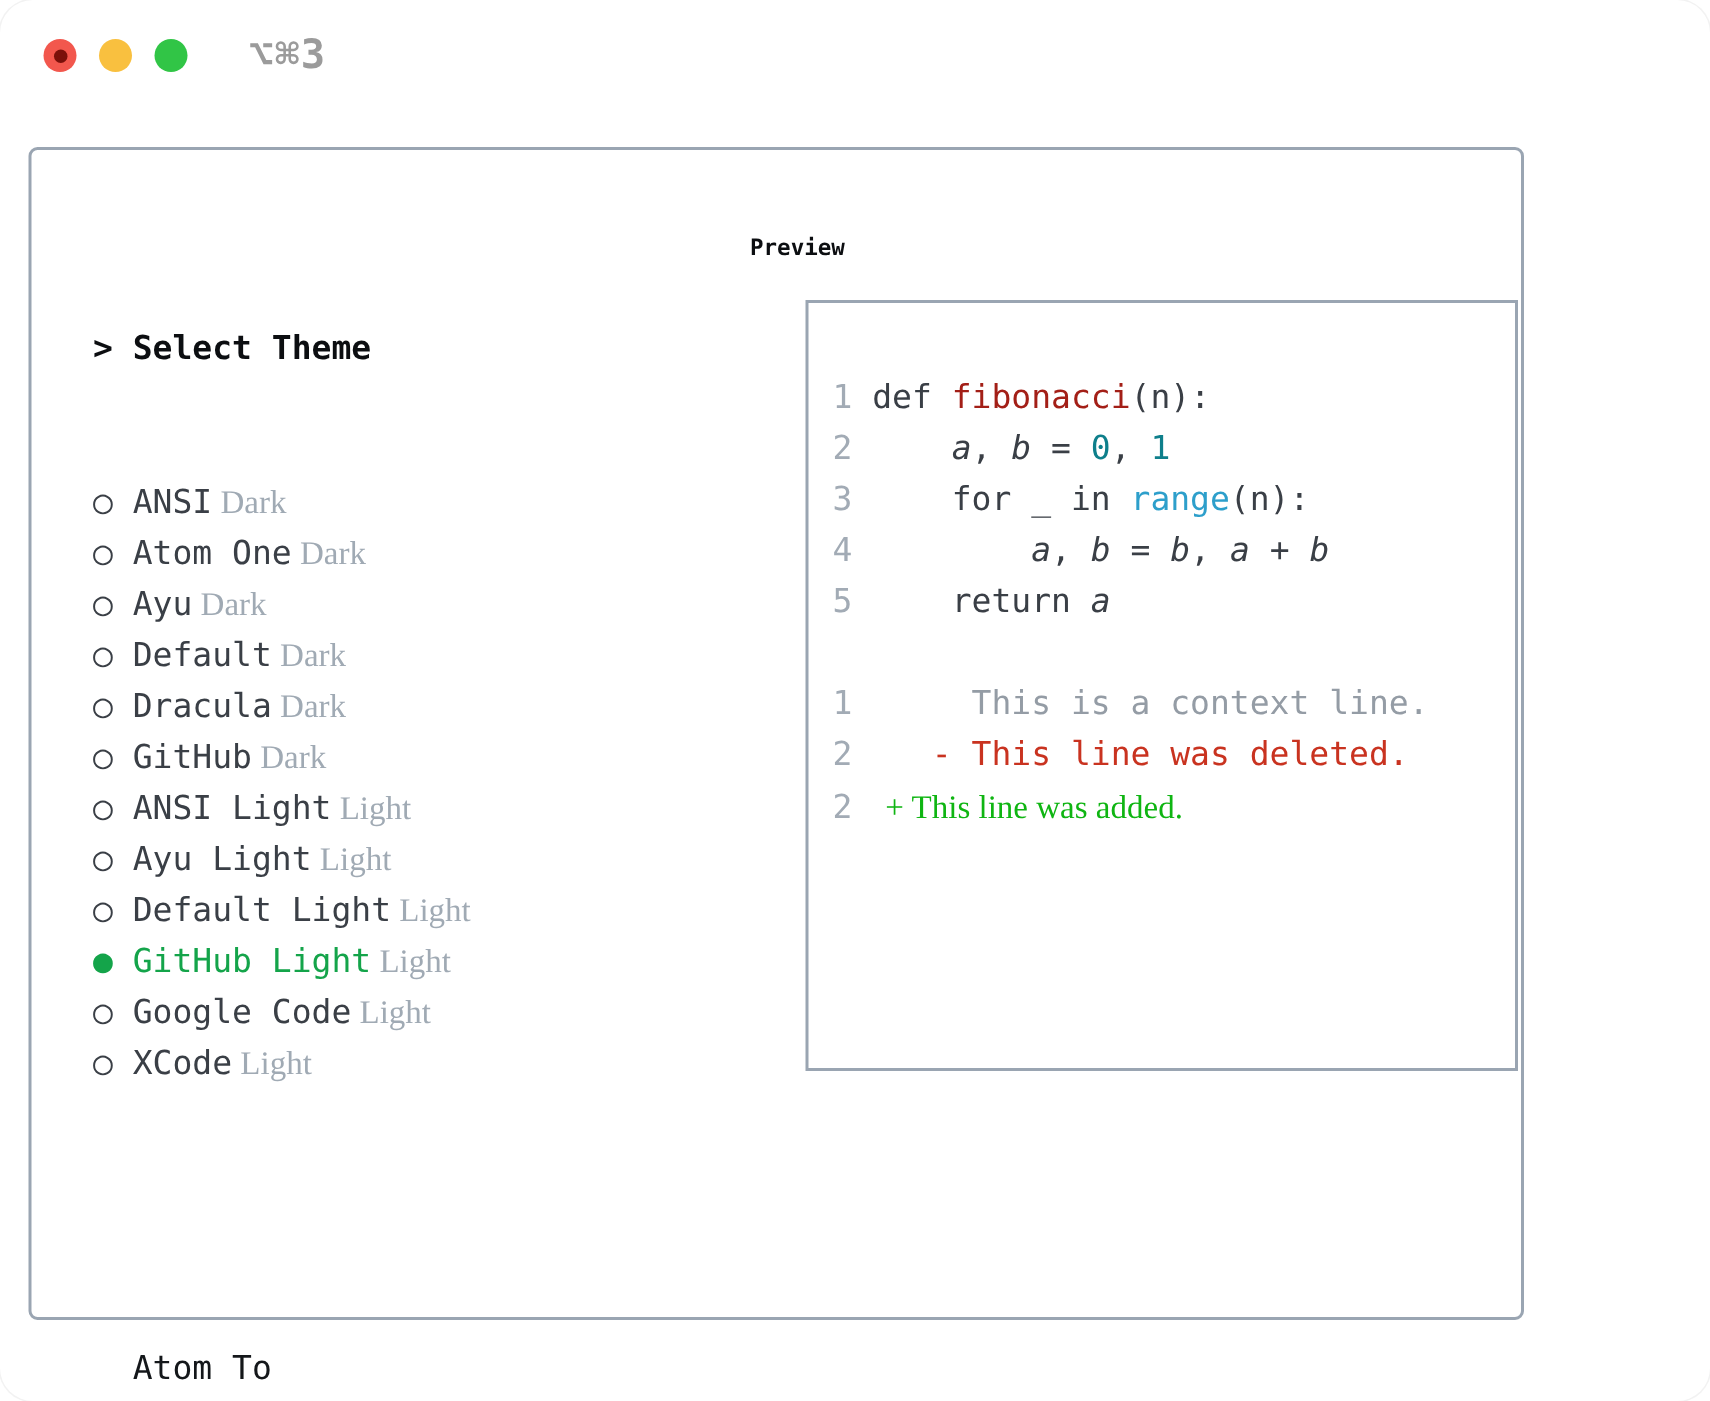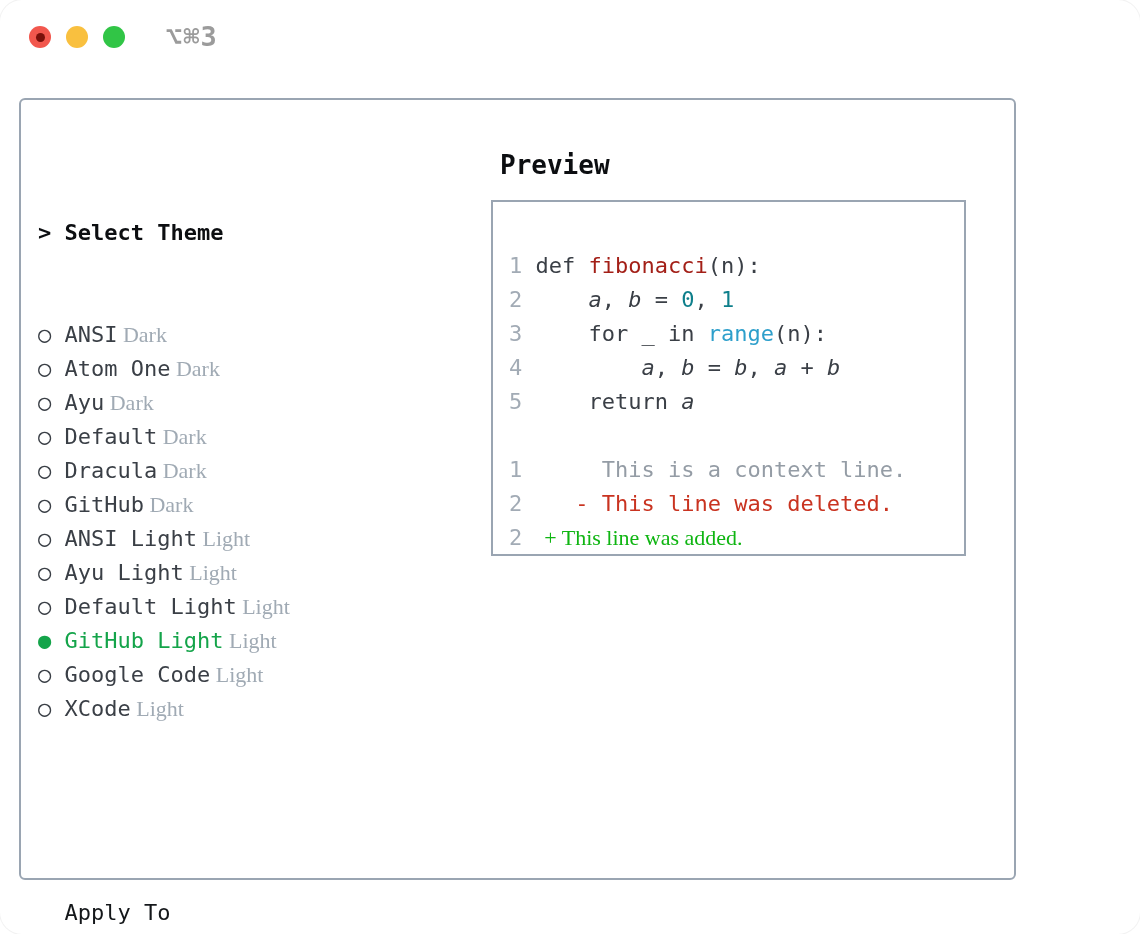--- a/index.html
+++ b/index.html
@@ -27,34 +27,34 @@
     position:absolute; left:166px; top:21px; font-size:27px; font-weight:bold;
     color:var(--title-gray); letter-spacing:1px; white-space:pre;
   }
   
   .panel{
     position:absolute; left:19px; top:98px; width:997px; height:782px;
     box-sizing:border-box; border:2px solid var(--border); border-radius:6px;
     background:#fff;
   }
   .left-col{position:absolute; left:17px; top:48px; font-size:22px; line-height:34px; white-space:pre; color:var(--text);}
-  .row{height:34px; white-space:pre;}
+  .row{height:34px; white-space:pre;margin-left:24px;}
   .hdr{font-weight:bold; color:var(--ink);}
   .prompt{display:inline-block; width:2ch; font-weight:bold; color:var(--ink);}
   .bullet{display:inline-block; width:2ch;}
   .bullet.sel{color:var(--green);}
   .bullet.unsel{color:var(--text);}
   .name{color:var(--text);}
   .name.sel{color:var(--green);}
   .suffix{color:var(--muted);font-family:Liberation Serif, serif;}
   .apply-title{color:#14171a; padding-left:2ch;}
   
-  .right-hdr{position:absolute; left:479px; top:48px; font-size:26px; line-height:34px;}
+  .right-hdr{position:absolute; left:479px; top:48px; font-size:15px; line-height:34px;}
   .codebox{
-    position:absolute; left:470px; top:100px; width:475px; height:356px;
+    position:absolute; left:516px; top:100px; width:475px; height:514px;
     box-sizing:border-box; border:2px solid var(--border); background:#fff;padding-left:14px;
   }
   .codelines{
     position:absolute; left:16px; top:47px; font-size:22px; line-height:34px;
     white-space:pre; color:var(--text);
   }
   .pline{height:34px; white-space:pre;}
   .lineno{color:var(--lineno); display:inline-block; width:1ch;}
   .seg-code{color:var(--text);}
   .seg-func{color:var(--func-red);}
@@ -78,21 +78,21 @@
     <span class="light green"></span>
   </div>
   <span class="tb-title">⌥⌘3</span>
 
   <div class="panel">
 
     <div class="left-col">
       <div class="row"><span class="prompt">&gt;</span><span class="hdr">Select Theme</span></div>
       <div id="themes"><div class="row"><span class="bullet unsel">○</span><span class="name">ANSI</span><span class="suffix"> Dark</span></div><div class="row"><span class="bullet unsel">○</span><span class="name">Atom One</span><span class="suffix"> Dark</span></div><div class="row"><span class="bullet unsel">○</span><span class="name">Ayu</span><span class="suffix"> Dark</span></div><div class="row"><span class="bullet unsel">○</span><span class="name">Default</span><span class="suffix"> Dark</span></div><div class="row"><span class="bullet unsel">○</span><span class="name">Dracula</span><span class="suffix"> Dark</span></div><div class="row"><span class="bullet unsel">○</span><span class="name">GitHub</span><span class="suffix"> Dark</span></div><div class="row"><span class="bullet unsel">○</span><span class="name">ANSI Light</span><span class="suffix"> Light</span></div><div class="row"><span class="bullet unsel">○</span><span class="name">Ayu Light</span><span class="suffix"> Light</span></div><div class="row"><span class="bullet unsel">○</span><span class="name">Default Light</span><span class="suffix"> Light</span></div><div class="row"><span class="bullet sel">●</span><span class="name sel">GitHub Light</span><span class="suffix"> Light</span></div><div class="row"><span class="bullet unsel">○</span><span class="name">Google Code</span><span class="suffix"> Light</span></div><div class="row"><span class="bullet unsel">○</span><span class="name">XCode</span><span class="suffix"> Light</span></div></div>
       <div class="row"> </div>
-      <div class="row apply-title">Apply To</div>
+      <div class="row apply-title">Atom To</div>
       
       
       
       
     </div>
 
     <div class="right-hdr">
       <span class="hdr">Preview</span>
     </div>
 

